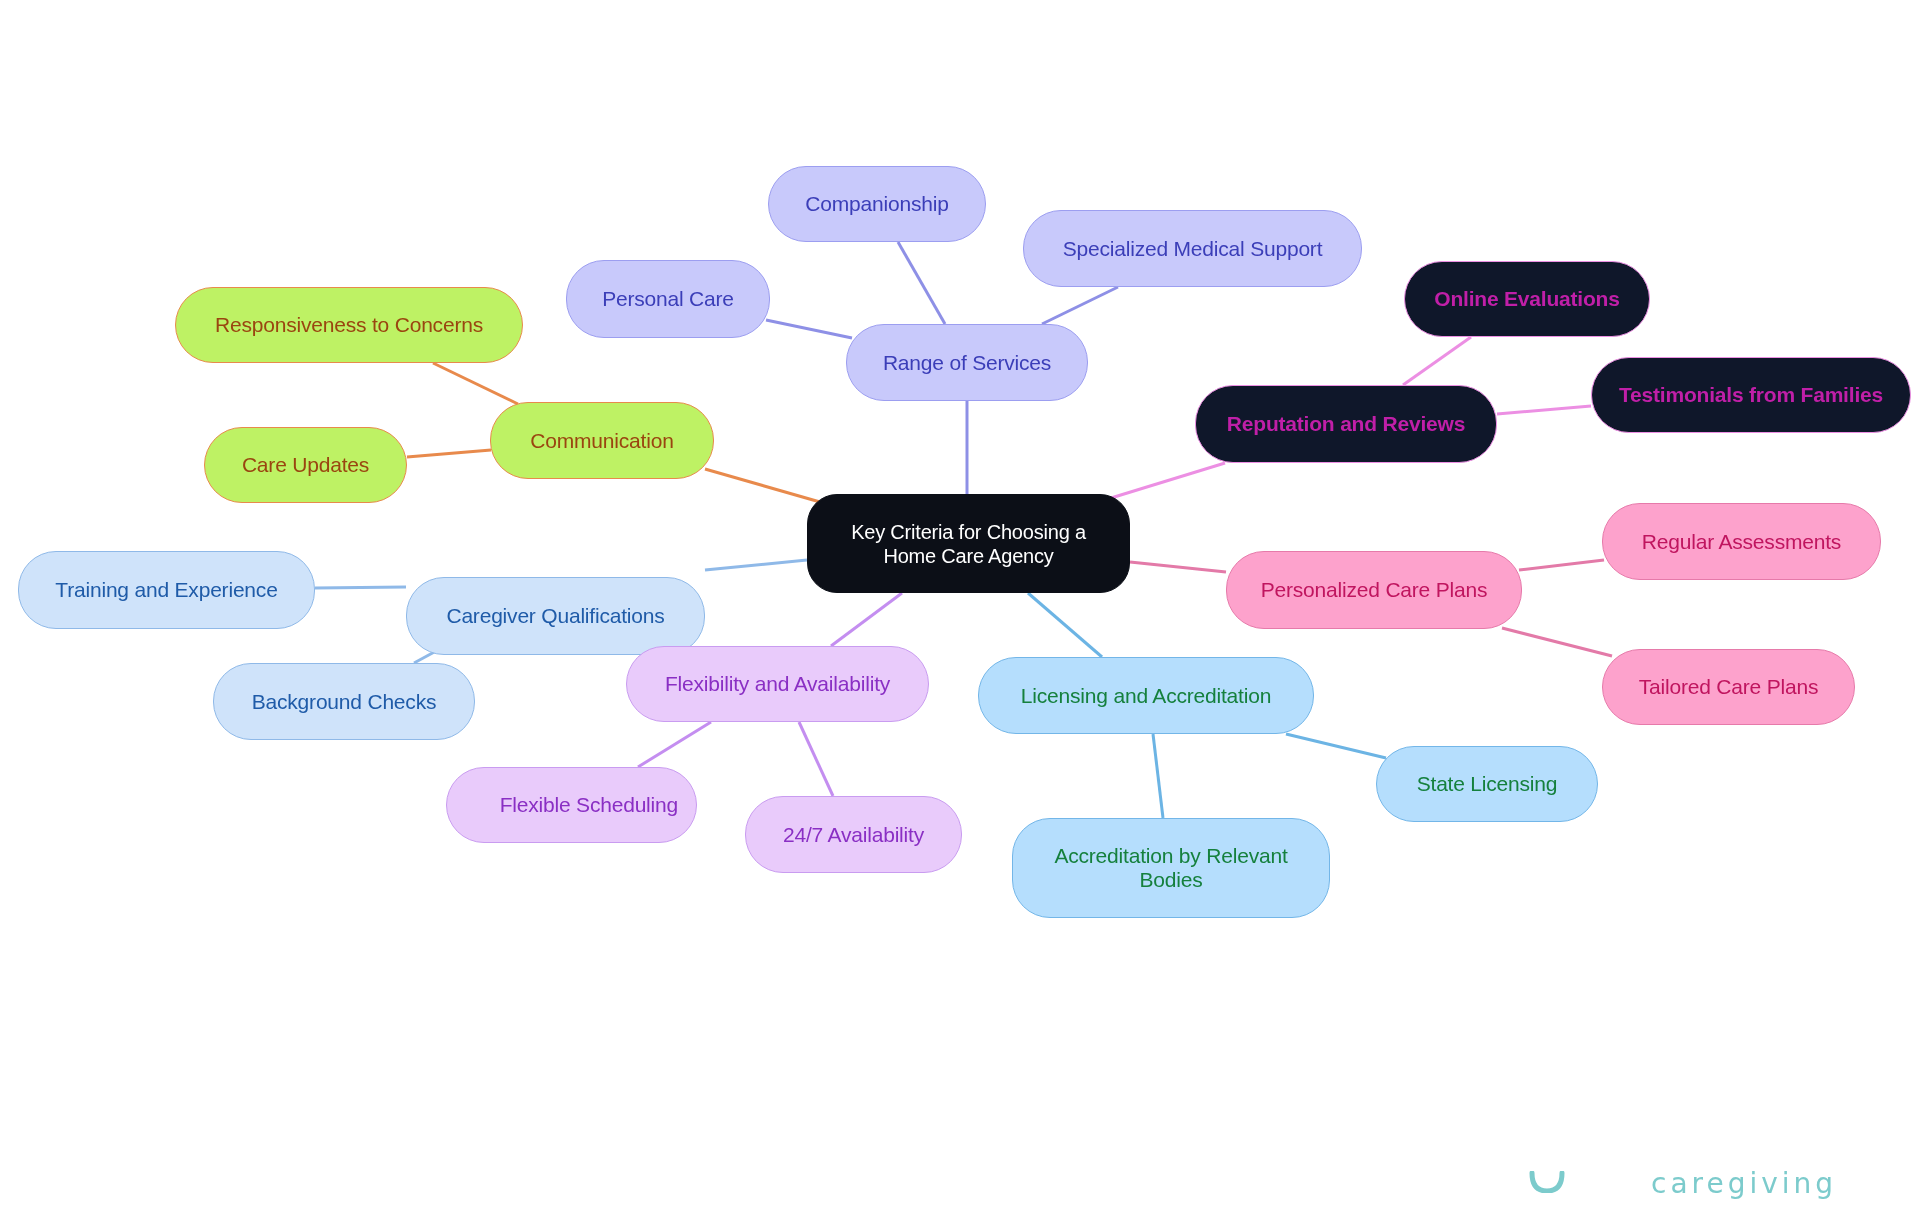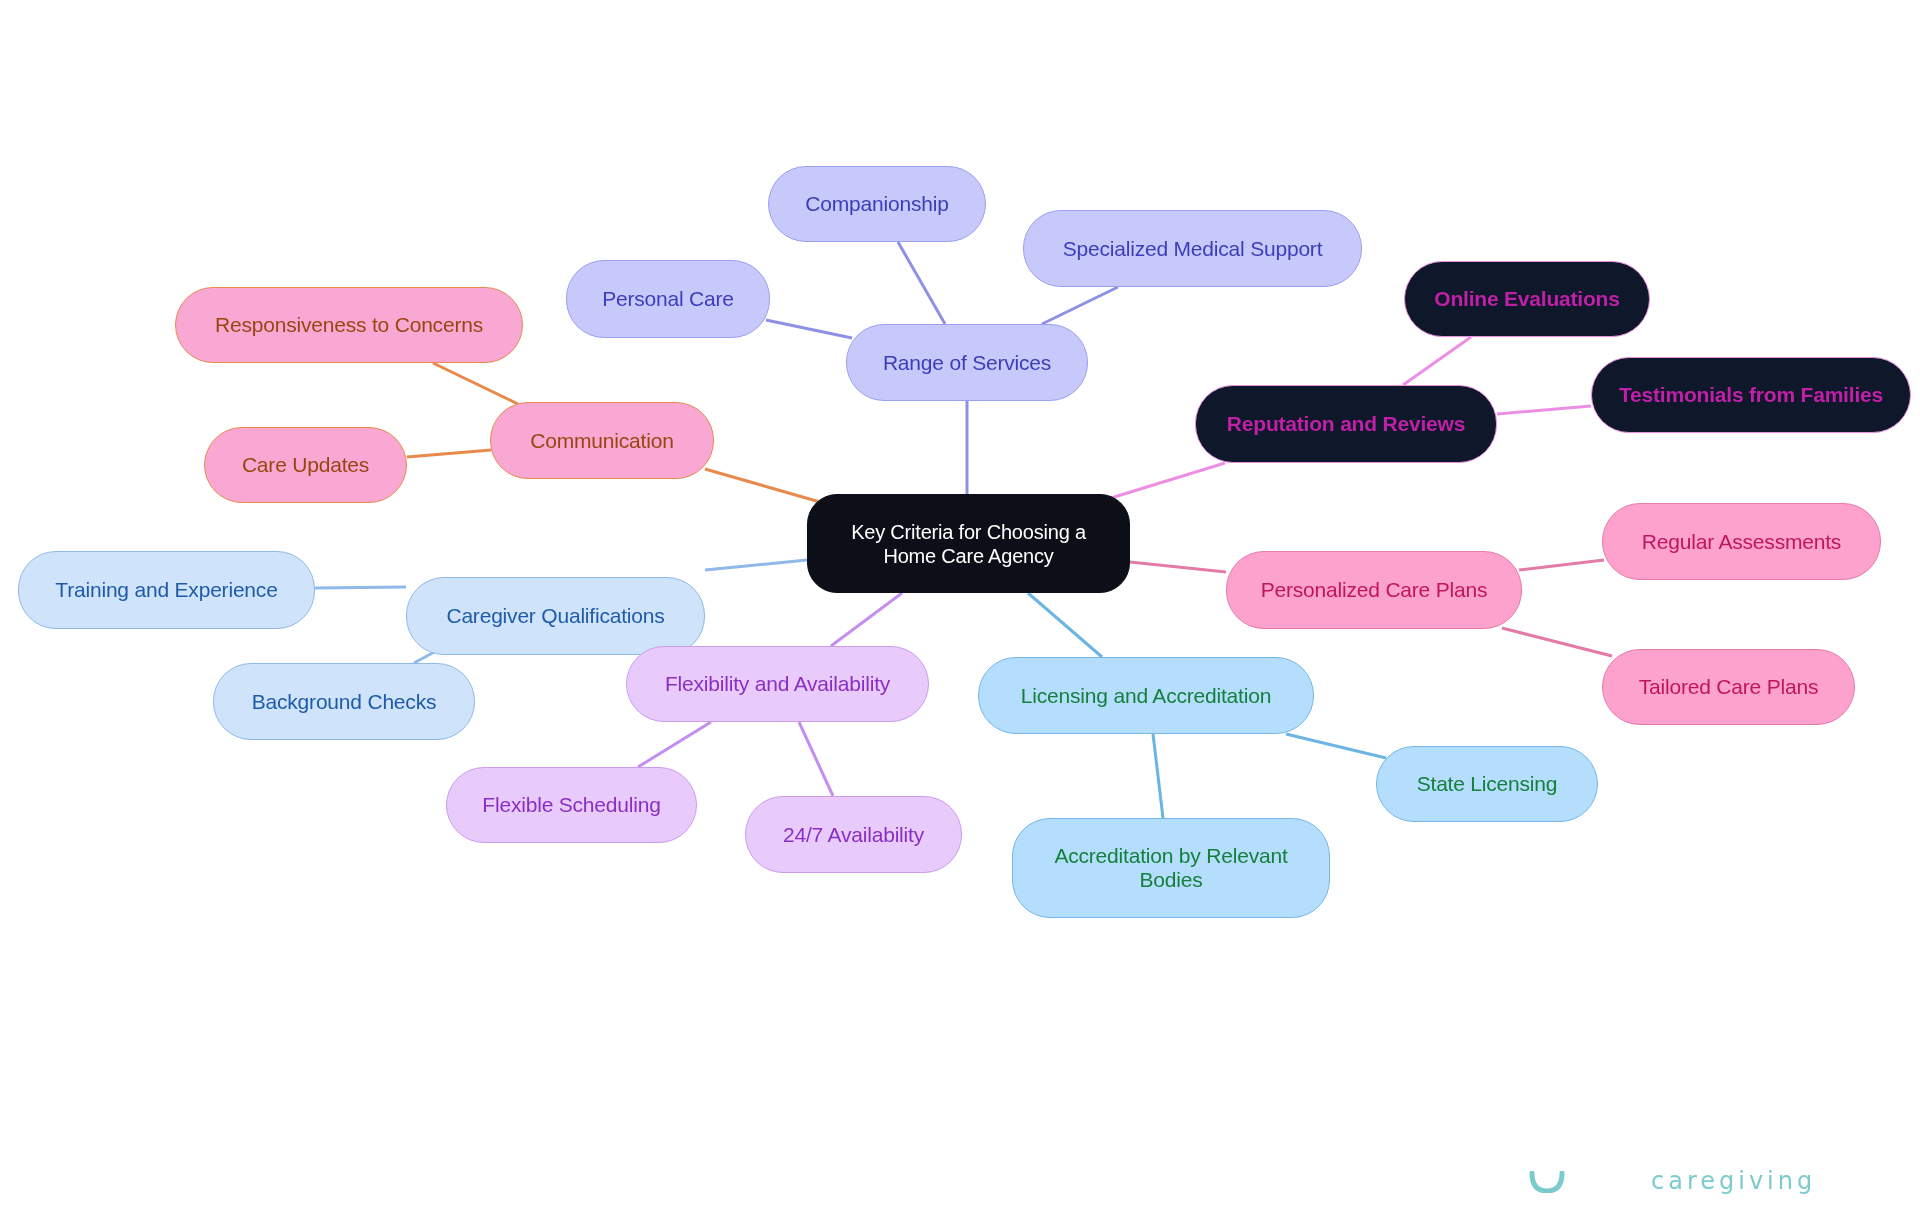--- a/index.html
+++ b/index.html
@@ -4,32 +4,32 @@
 <style>
   html, body { margin: 0; padding: 0; background: #ffffff; }
   body { width: 1920px; height: 1215px; position: relative; overflow: hidden;
          font-family: "Liberation Sans", "DejaVu Sans", sans-serif; }
   #edges { position: absolute; left: 0; top: 0; width: 1920px; height: 1215px; }
   .node { position: absolute; box-sizing: border-box; display: flex; align-items: center;
           justify-content: center; text-align: center; border-radius: 38px; border: 1.5px solid;
           font-size: 21px; line-height: 24px; padding: 0 18px; letter-spacing: -0.2px; }
   .root { background: #0c0f17; border-color: #0c0f17; color: #ffffff; border-radius: 30px; font-size: 20px; }
   .purple { background: #c8c9fb; border-color: #9c9ef0; color: #3b3eb8; }
-  .orange { background: #f9a8d4; border-color: #e88a4c; color: #9a4510; }
+  .orange { background: #bef264; border-color: #e88a4c; color: #9a4510; }
   .lightblue { background: #cfe3fa; border-color: #8fb9e8; color: #1f5ba8; }
   .violet { background: #e9cbfb; border-color: #c99cf0; color: #8a2fc4; }
   .sky { background: #b5defd; border-color: #73b6e8; color: #15803d; }
   .hotpink { background: #fda2cc; border-color: #e67aaa; color: #c0155f; }
   .pink { background: #0f172a; border-color: #ec8fe3; color: #c01fa8; font-weight: bold; }
   #logo { position: absolute; left: 1423px; top: 1105px; width: 460px; height: 100px; }
   #logo .brand { position: absolute; left: 0; top: 0; font-family: "DejaVu Sans", sans-serif;
                  font-weight: bold; font-size: 60px; letter-spacing: 1px; color: #f07565; white-space: nowrap; }
   #logo .brand .teal { color: #7ccbcc; }
   #logo .sub { position: absolute; left: 228px; top: 62px; font-family: "DejaVu Sans", sans-serif;
-               font-size: 24px; letter-spacing: 4px; color: #7ccbcc; }
+               font-size: 28px; letter-spacing: 4px; color: #7ccbcc; }
   #logo .smile { position: absolute; left: 106px; top: 66px; width: 36px; height: 22px; }
 </style>
 </head>
 <body>
 
 <svg id="edges" xmlns="http://www.w3.org/2000/svg">
     <line x1="967" y1="494" x2="967" y2="401" stroke="#8e90e6" stroke-width="3"></line>
     <line x1="945" y1="324" x2="898" y2="242" stroke="#8e90e6" stroke-width="3"></line>
     <line x1="1042" y1="324" x2="1118" y2="287" stroke="#8e90e6" stroke-width="3"></line>
     <line x1="852" y1="338" x2="766" y2="320" stroke="#8e90e6" stroke-width="3"></line>
@@ -83,21 +83,21 @@
     </div>
     <div class="node lightblue" style="left: 18px; top: 551px; width: 297px; height: 78px;">
       <span>Training and Experience</span>
     </div>
     <div class="node lightblue" style="left: 213px; top: 663px; width: 262px; height: 77px;">
       <span>Background Checks</span>
     </div>
     <div class="node violet" style="left: 626px; top: 646px; width: 303px; height: 76px;">
       <span>Flexibility and Availability</span>
     </div>
-    <div class="node violet" style="left: 446px; top: 767px; width: 251px; height: 76px;">
+    <div class="node violet" style="left: 446px; top: 767px; width: 251px; height: 76px; justify-content: flex-end;">
       <span>Flexible Scheduling</span>
     </div>
     <div class="node violet" style="left: 745px; top: 796px; width: 217px; height: 77px;">
       <span>24/7 Availability</span>
     </div>
     <div class="node sky" style="left: 978px; top: 657px; width: 336px; height: 77px;">
       <span>Licensing and Accreditation</span>
     </div>
     <div class="node sky" style="left: 1376px; top: 746px; width: 222px; height: 76px;">
       <span>State Licensing</span>

